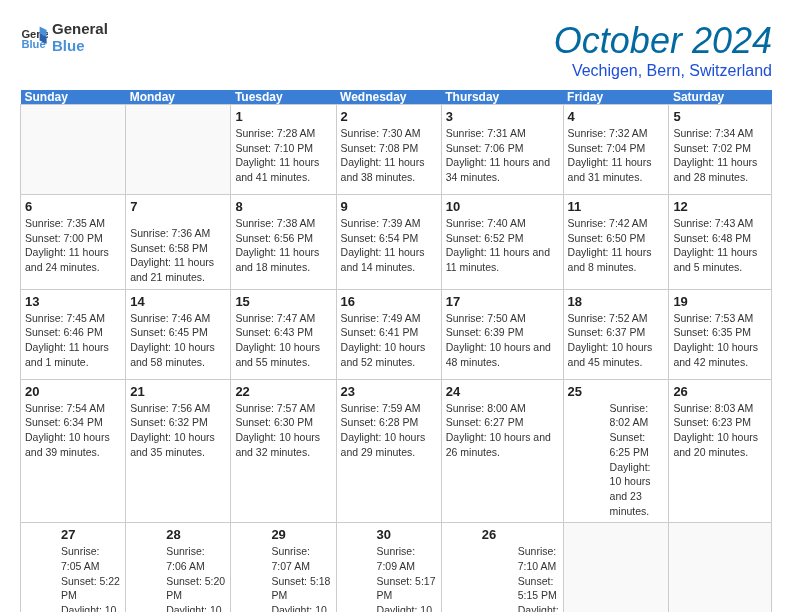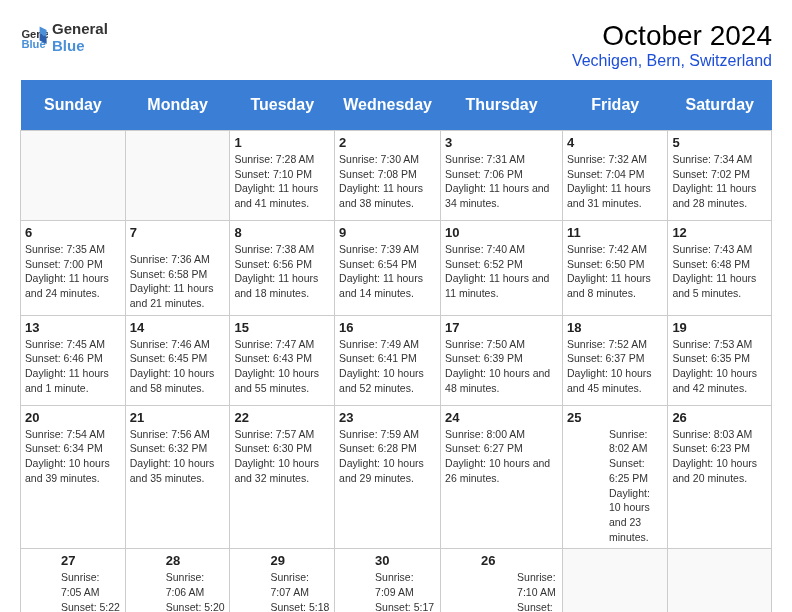--- a/index.html
+++ b/index.html
@@ -22,40 +22,41 @@
       gap: 4px;
     }
     .logo-icon {
       width: 28px;
       height: 28px;
     }
     .title-block {
       text-align: right;
     }
     .month-title {
-      font-size: 28px;
+      font-size: 36px;
       font-weight: 300;
-      color: #000000;
+      color: #0369a1;
+      font-style: italic;
     }
     .location {
       font-size: 16px;
       color: #1d4ed8;
     }
     .calendar {
       width: 100%;
       border-collapse: collapse;
       font-size: 11px;
     }
     .calendar th {
       background-color: #3a7fd5;
       color: #fff;
-      padding: 16px 4px;
-      text-align: center;
+      padding: 0 4px;
+      text-align: left;
       font-weight: bold;
-      font-size: 16px;
+      font-size: 12px;
     }
     .calendar td {
       border: 1px solid #ccc;
       vertical-align: top;
       padding: 4px;
       width: calc(100% / 7);
       min-height: 80px;
       height: 90px;
     }
     .calendar td.empty {

